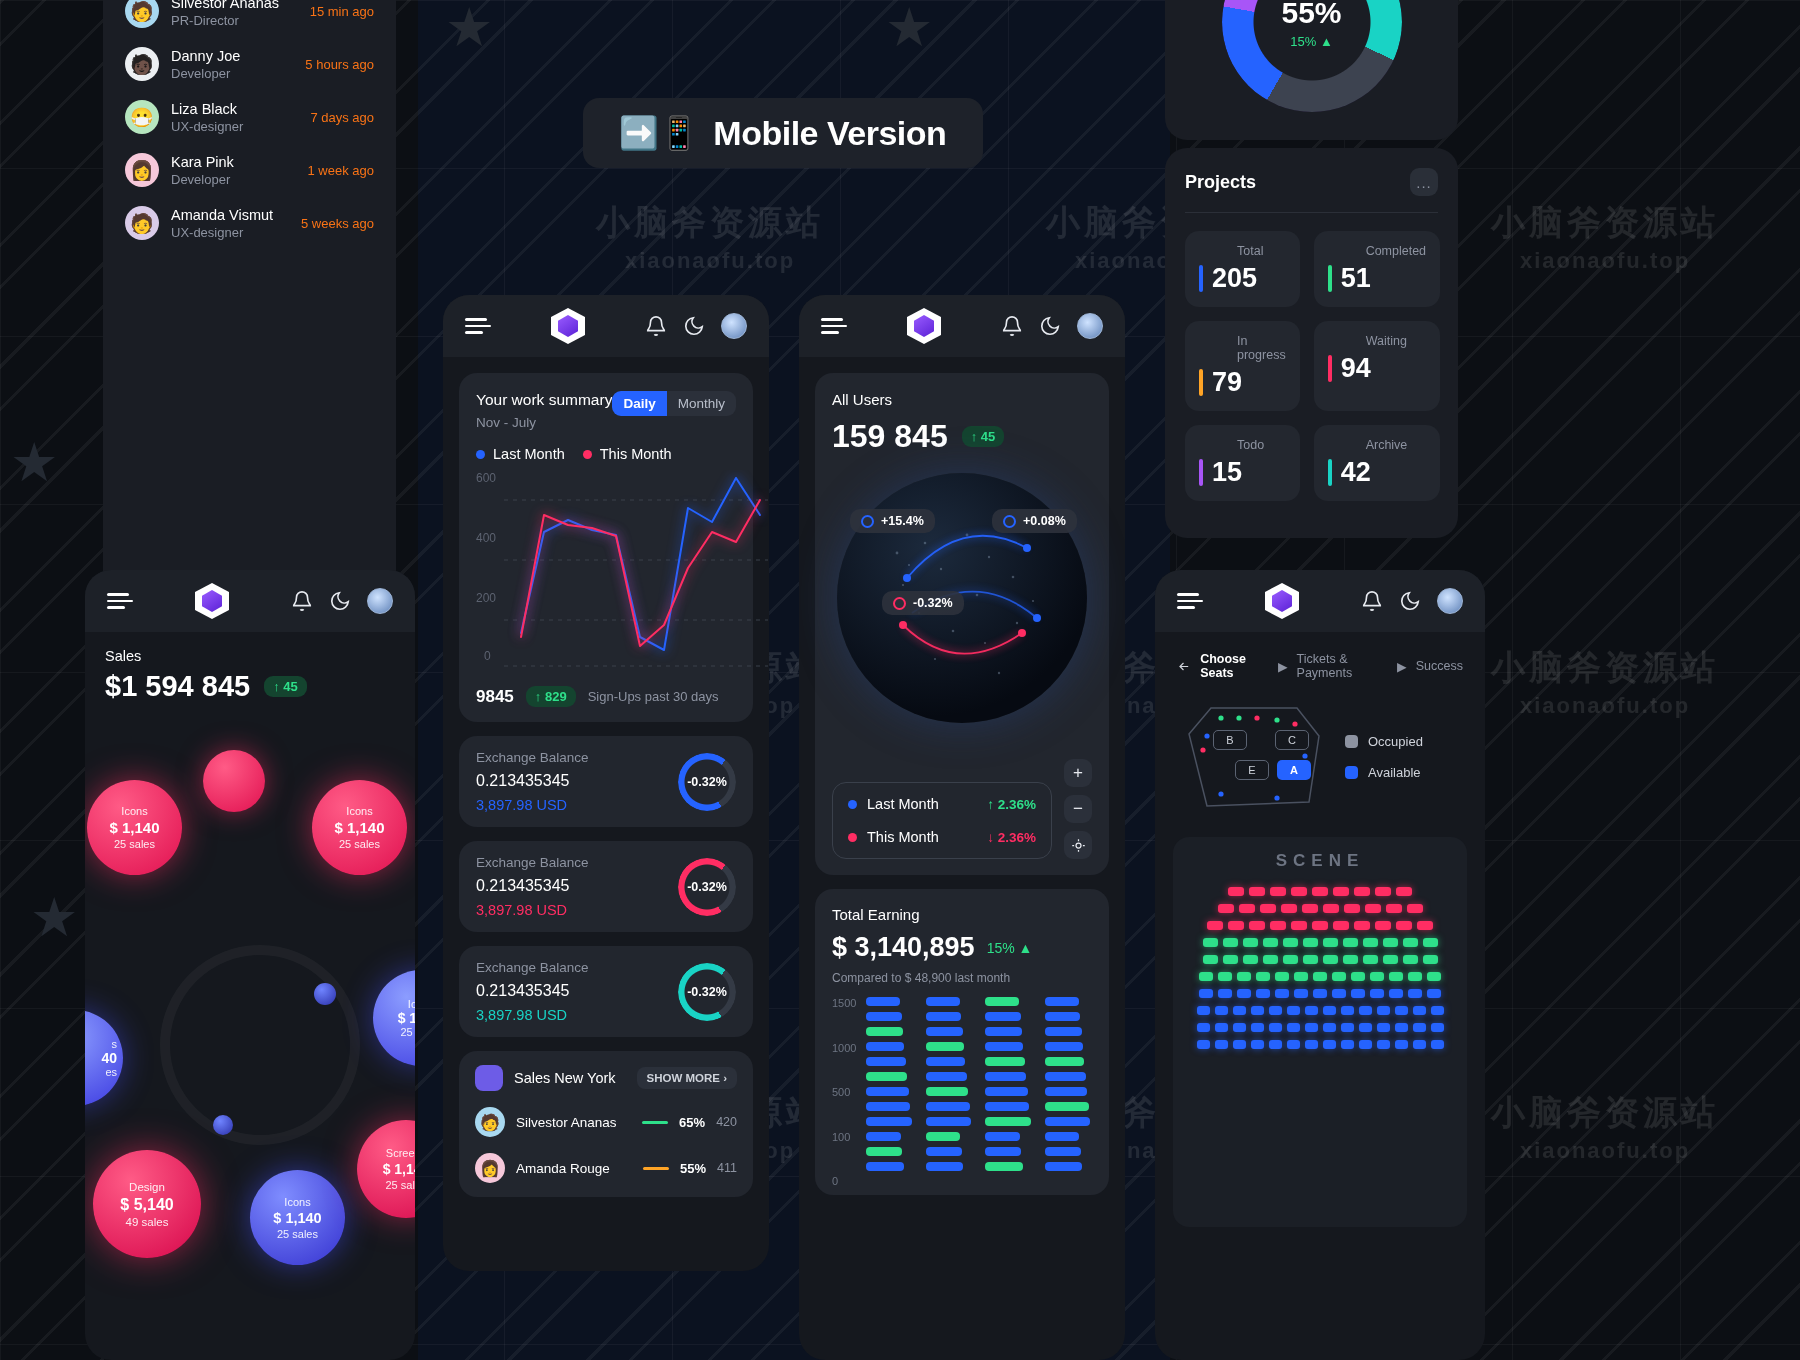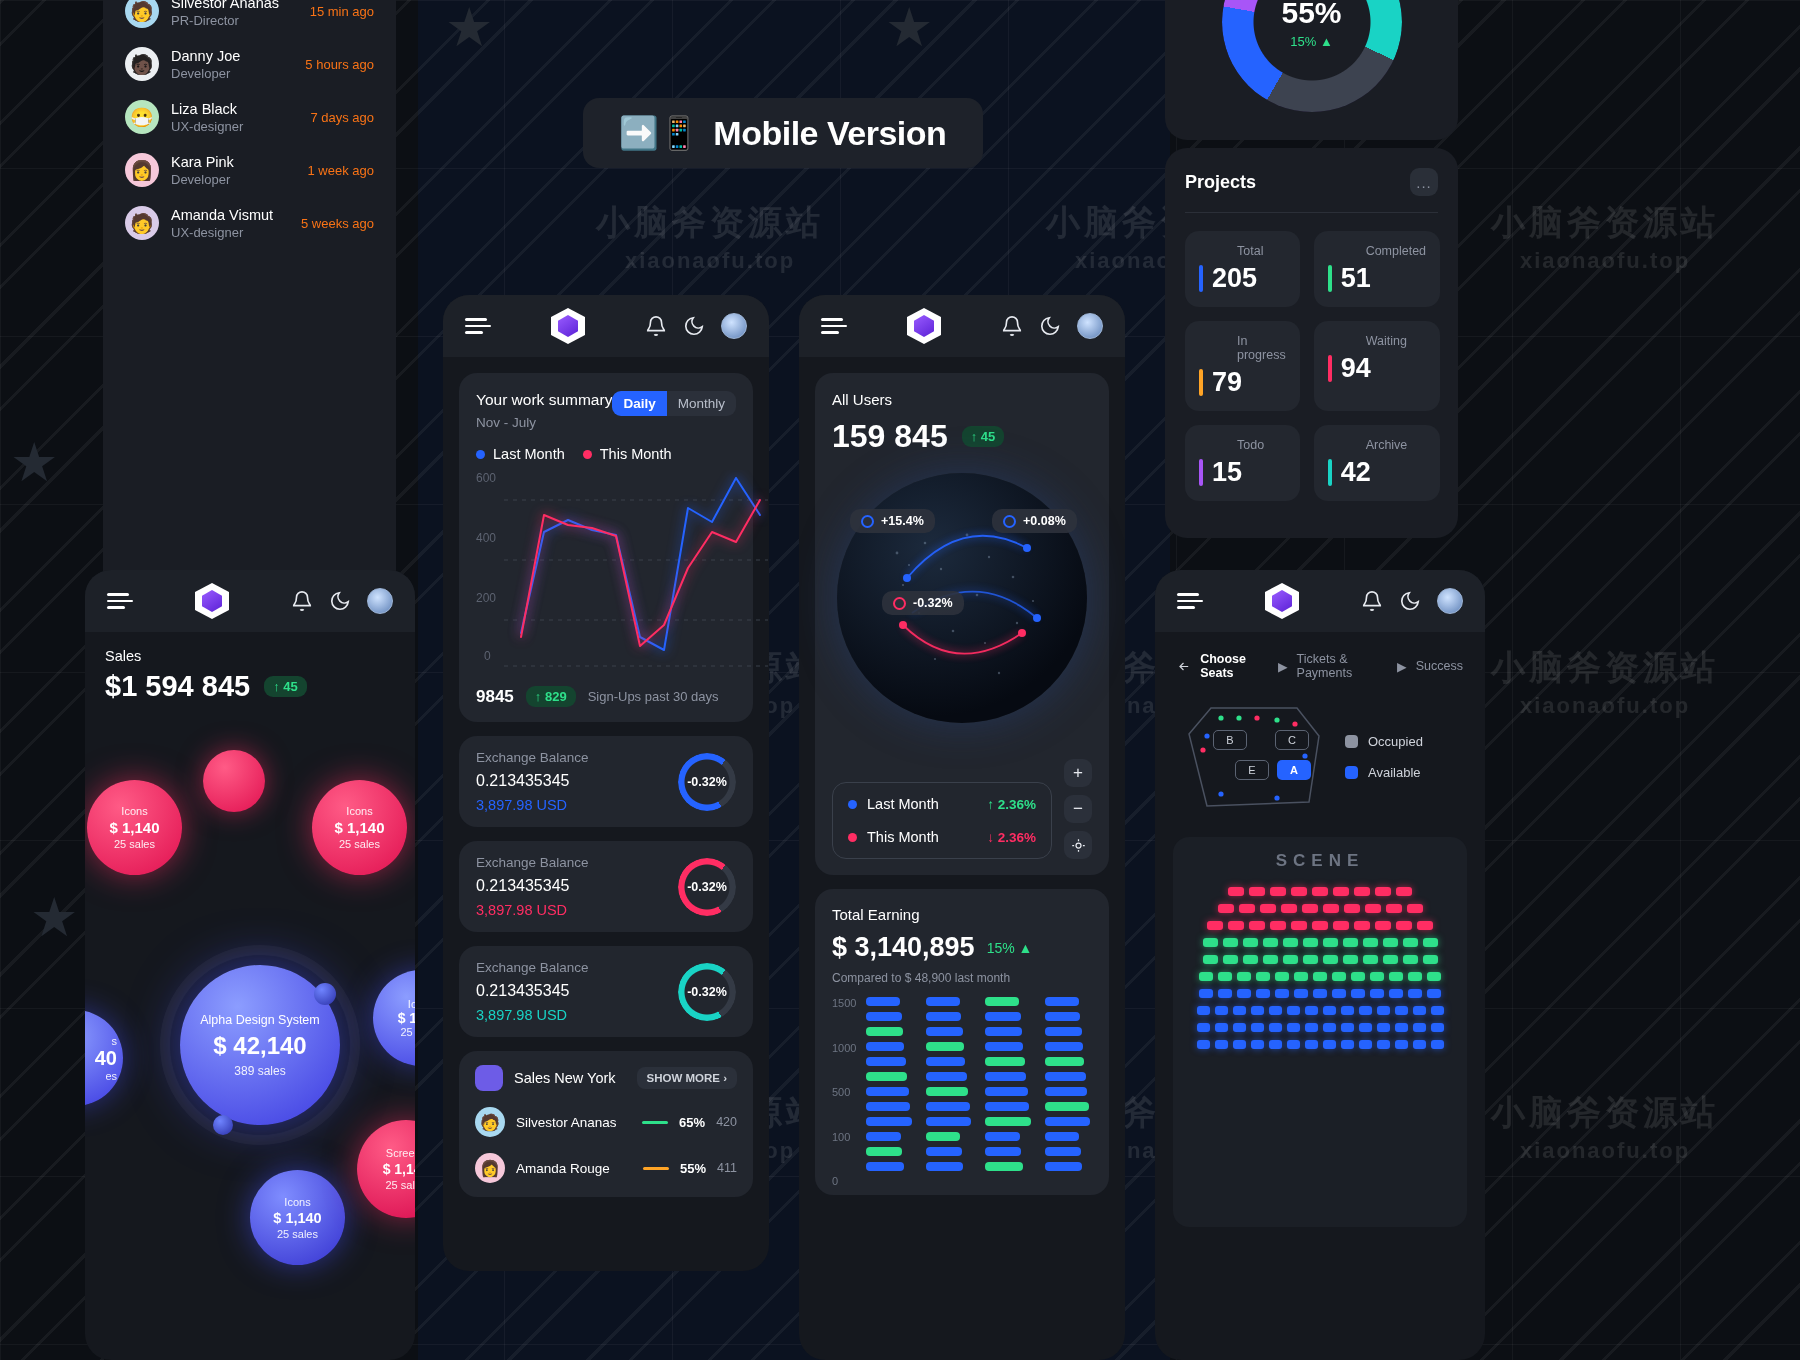--- a/index.html
+++ b/index.html
@@ -703,51 +703,51 @@
 
     <div style="position:absolute;left:227px;top:65px;width:95px;height:95px;border-radius:50%;
                 background:radial-gradient(circle at 35% 28%,#ff5b86,#e0104f);
                 box-shadow:0 0 32px rgba(255,45,99,.55);display:flex;flex-direction:column;
                 align-items:center;justify-content:center;">
       <div style="font-size:11px;opacity:.9;">Icons</div>
       <div style="font-size:15px;font-weight:bold;margin-top:2px;">$ 1,140</div>
       <div style="font-size:11px;opacity:.9;margin-top:2px;">25 sales</div>
     </div>
 
-    <div style="position:absolute;left:95px;top:250px;width:160px;height:160px;border-radius:50%;
-                background:radial-gradient(circle at 36% 26%,#8c9dff,#3b39e0);
-                box-shadow:0 0 50px rgba(70,80,255,.55);display:flex;flex-direction:column;
-                align-items:center;justify-content:center;">
-      <div style="font-size:12.5px;">Alpha Design System</div>
-      <div style="font-size:24px;font-weight:bold;margin-top:5px;">$ 42,140</div>
-      <div style="font-size:12px;opacity:.9;margin-top:4px;">389 sales</div>
-    </div>
     <div style="position:absolute;left:229px;top:268px;width:22px;height:22px;border-radius:50%;
                 background:radial-gradient(circle at 35% 30%,#6f84ff,#2a2fa8);"></div>
     <div style="position:absolute;left:128px;top:400px;width:20px;height:20px;border-radius:50%;
                 background:radial-gradient(circle at 35% 30%,#6f84ff,#2a2fa8);"></div>
 
     <div style="position:absolute;left:288px;top:255px;width:96px;height:96px;border-radius:50%;
                 background:radial-gradient(circle at 35% 28%,#8c9dff,#3b39e0);
                 box-shadow:0 0 30px rgba(70,80,255,.45);display:flex;flex-direction:column;
                 align-items:center;justify-content:center;">
       <div style="font-size:11px;opacity:.9;">Icons</div>
       <div style="font-size:14px;font-weight:bold;">$ 1,140</div>
       <div style="font-size:11px;opacity:.9;">25 sales</div>
     </div>
 
     <div style="position:absolute;left:-58px;top:295px;width:96px;height:96px;border-radius:50%;
                 background:radial-gradient(circle at 45% 28%,#8c9dff,#3b39e0);
                 box-shadow:0 0 30px rgba(70,80,255,.45);display:flex;flex-direction:column;
                 align-items:flex-end;justify-content:center;padding-right:6px;">
       <div style="font-size:11px;opacity:.9;">s</div>
-      <div style="font-size:20px;font-weight:bold;">40</div>
+      <div style="font-size:14px;font-weight:bold;">40</div>
       <div style="font-size:11px;opacity:.9;">es</div>
     </div>
 
+    <div style="position:absolute;left:8px;top:435px;width:108px;height:108px;border-radius:50%;
+                background:radial-gradient(circle at 35% 28%,#ff5b86,#d6064a);
+                box-shadow:0 0 36px rgba(255,45,99,.55);display:flex;flex-direction:column;
+                align-items:center;justify-content:center;">
+      <div style="font-size:11.5px;opacity:.9;">Design</div>
+      <div style="font-size:16px;font-weight:bold;margin-top:3px;">$ 5,140</div>
+      <div style="font-size:11.5px;opacity:.9;margin-top:2px;">49 sales</div>
+    </div>
 
     <div style="position:absolute;left:165px;top:455px;width:95px;height:95px;border-radius:50%;
                 background:radial-gradient(circle at 35% 28%,#7f8dff,#3431cf);
                 box-shadow:0 0 30px rgba(70,80,255,.5);display:flex;flex-direction:column;
                 align-items:center;justify-content:center;">
       <div style="font-size:11px;opacity:.9;">Icons</div>
       <div style="font-size:14.5px;font-weight:bold;margin-top:2px;">$ 1,140</div>
       <div style="font-size:11px;opacity:.9;margin-top:2px;">25 sales</div>
     </div>
 

